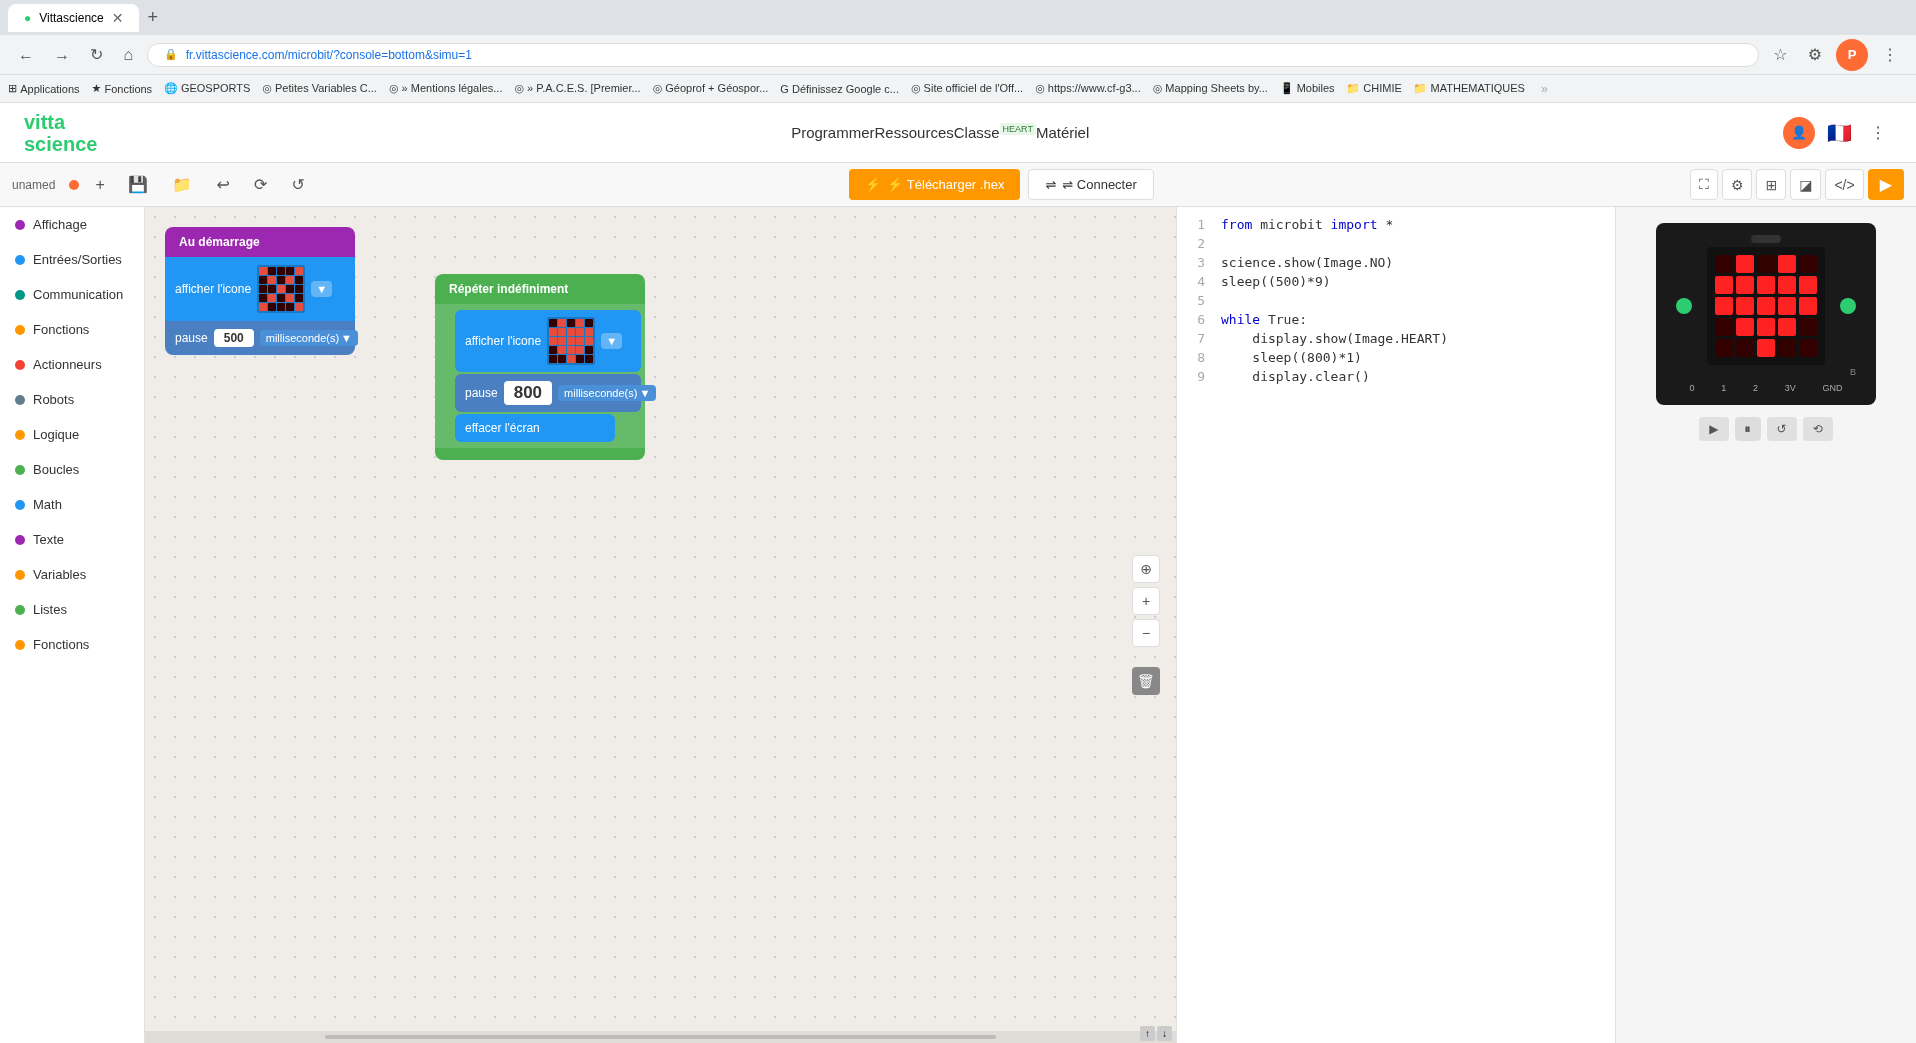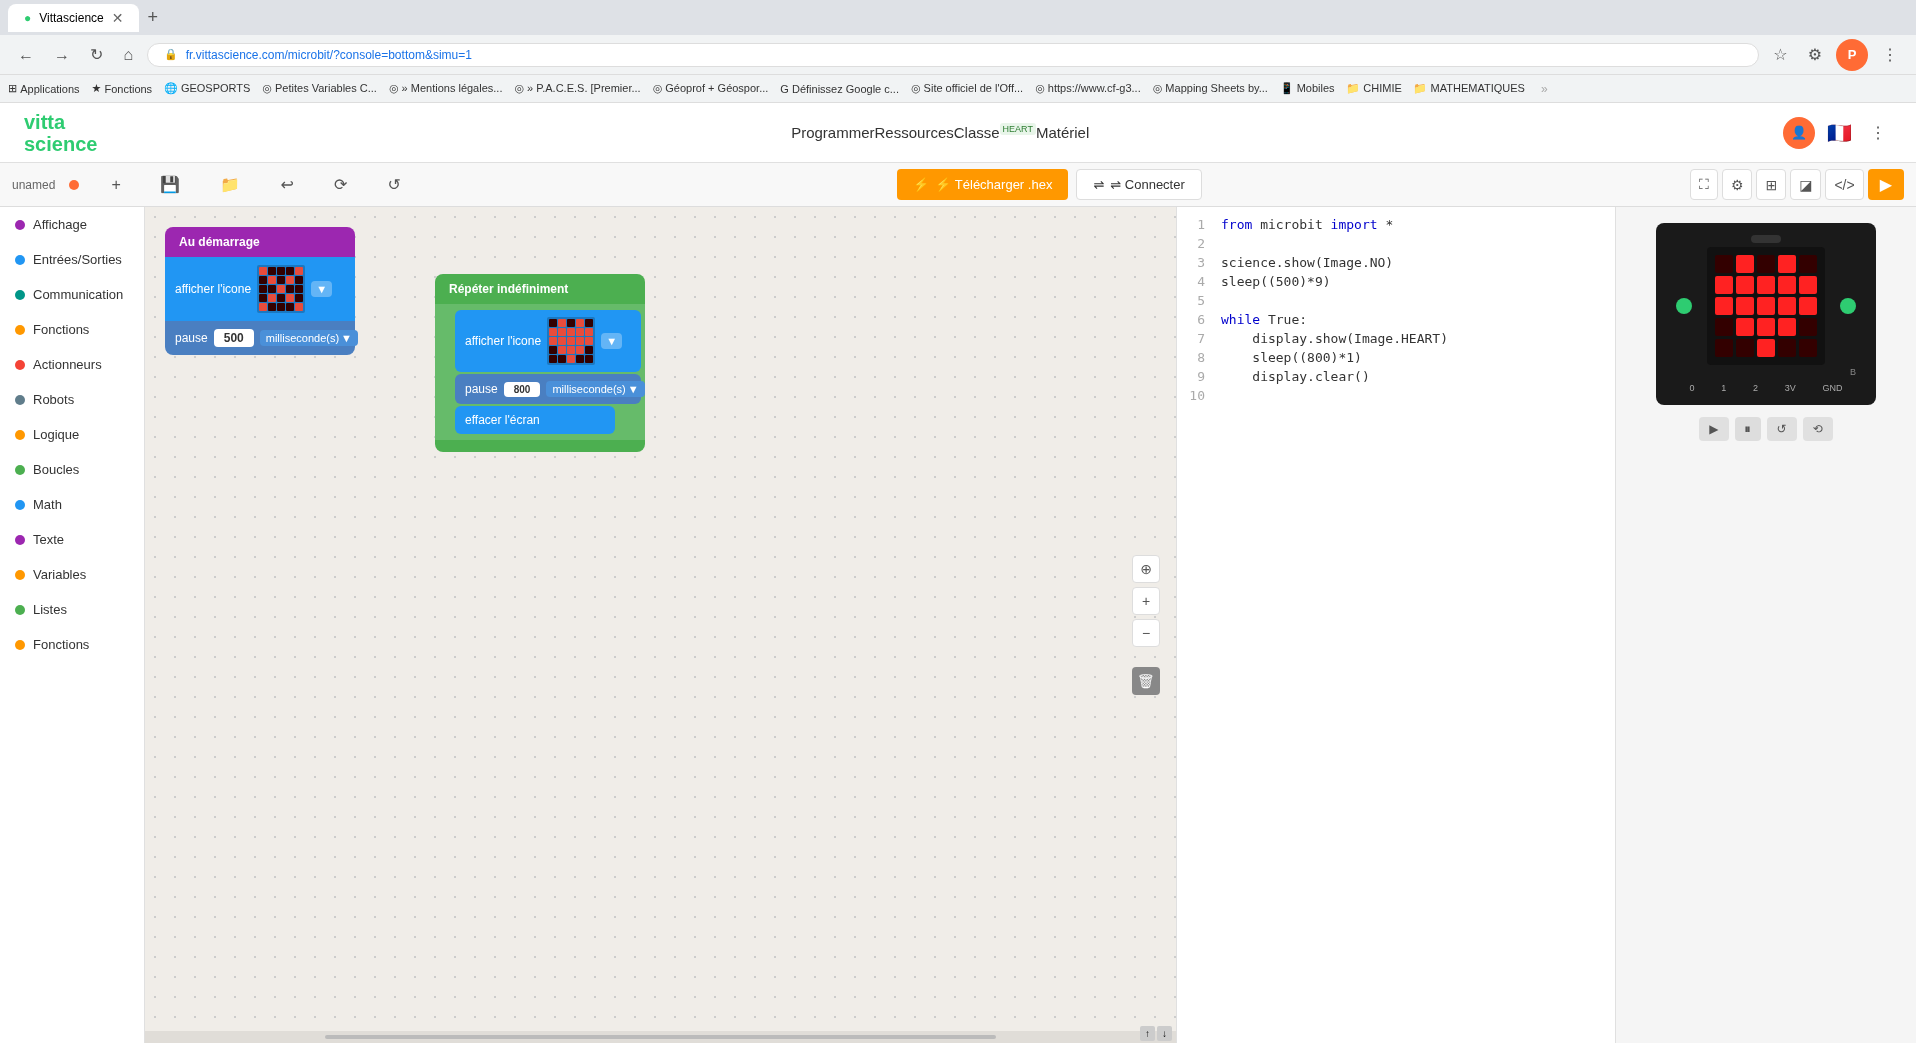--- a/index.html
+++ b/index.html
@@ -23,21 +23,21 @@
     .logo-vitta { color: #2ecc71; font-size: 20px; font-weight: bold; }
     .logo-science { color: #2ecc71; font-size: 20px; font-weight: bold; }
     .nav-links { display: flex; align-items: center; }
     .nav-link { font-size: 15px; color: #333; cursor: pointer; }
     .nav-link.active { color: #333; font-weight: 500; }
     .nav-badge { background: #e8f5e9; color: #2e7d32; font-size: 9px; border-radius: 3px; padding: 1px 3px; vertical-align: super; }
     .header-right { display: flex; align-items: center; gap: 12px; }
     .avatar { width: 32px; height: 32px; border-radius: 50%; background: #ff6b35; display: flex; align-items: center; justify-content: center; color: white; font-weight: bold; }
 
     
-    .toolbar { background: #f8f8f8; height: 44px; display: flex; align-items: center; padding: 0 12px; gap: 24px; border-bottom: 1px solid #ddd; }
+    .toolbar { background: #f8f8f8; height: 44px; display: flex; align-items: center; padding: 0 12px; gap: 8px; border-bottom: 1px solid #ddd; }
     .toolbar-project { font-size: 12px; color: #666; margin-right: 8px; }
     .toolbar-dot { width: 10px; height: 10px; border-radius: 50%; background: #ff6b35; }
     .toolbar-btn { background: none; border: none; padding: 6px 8px; cursor: pointer; border-radius: 4px; font-size: 16px; color: #555; }
     .toolbar-center { flex: 1; display: flex; justify-content: center; gap: 8px; }
     .download-btn { background: #ff9800; color: white; border: none; padding: 7px 16px; border-radius: 4px; font-size: 13px; cursor: pointer; display: flex; align-items: center; gap: 6px; }
     .connect-btn { background: white; color: #333; border: 1px solid #ddd; padding: 7px 16px; border-radius: 4px; font-size: 13px; cursor: pointer; display: flex; align-items: center; gap: 6px; }
     .toolbar-right { display: flex; gap: 4px; }
     .icon-btn { background: none; border: 1px solid #ddd; padding: 5px 8px; border-radius: 4px; cursor: pointer; font-size: 14px; color: #555; background: white; }
     .play-btn { background: #ff9800; border: none; padding: 6px 12px; border-radius: 4px; cursor: pointer; color: white; font-size: 16px; }
 
@@ -318,21 +318,21 @@
             <div style="width:8px;height:8px;background:#330000;border-radius:1px;"></div>
             <div style="width:8px;height:8px;background:#e74c3c;border-radius:1px;"></div>
             <div style="width:8px;height:8px;background:#330000;border-radius:1px;"></div>
             <div style="width:8px;height:8px;background:#330000;border-radius:1px;"></div>
           </div>
           <span style="background:rgba(255,255,255,0.3); border-radius:4px; padding:2px 5px; font-size:11px;">▼</span>
         </div>
 
         <div style="background:#4a7fc1; border-radius:6px; padding:7px 10px; margin:2px 0; color:white; font-size:12px; display:flex; align-items:center; gap:6px;">
           <span>pause</span>
-          <span style="background:white; color:#333; border-radius:4px; padding:2px 10px; font-size:10px; font-weight:bold;">800</span>
+          <span style="background:white; color:#333; border-radius:4px; padding:2px 10px; font-size:17px; font-weight:bold;">800</span>
           <span style="background:#4a90d9; border-radius:4px; padding:2px 6px; font-size:11px; display:flex; align-items:center; gap:2px;">
             <span>milliseconde(s)</span> 
               <span>▼</span>
           </span>
         </div>
 
         <div style="background:#2196f3; border-radius:6px; padding:7px 10px; margin:2px 0; color:white; font-size:12px; display:flex; align-items:center; gap:6px; width:160px;">
           <span>effacer l'écran</span>
         </div>
       </div>
@@ -390,24 +390,20 @@
         <span class="line-content">    display.show(Image.HEART)</span>
       </div>
       <div class="code-line">
         <span class="line-num">8</span>
         <span class="line-content">    sleep((800)*1)</span>
       </div>
       <div class="code-line">
         <span class="line-num">9</span>
         <span class="line-content">    display.clear()</span>
       </div>
-      <div class="code-line">
-        <span class="line-num">10</span>
-        <span class="line-content"></span>
-      </div>
     </div>
   </div>
 
   <div class="simulator-panel">
     <div class="microbit-display">
 
       <div style="display:flex; justify-content:center; margin-bottom:4px;">
         <div style="width:30px; height:8px; background:#333; border-radius:4px; margin:0 4px;"></div>
       </div>
 

